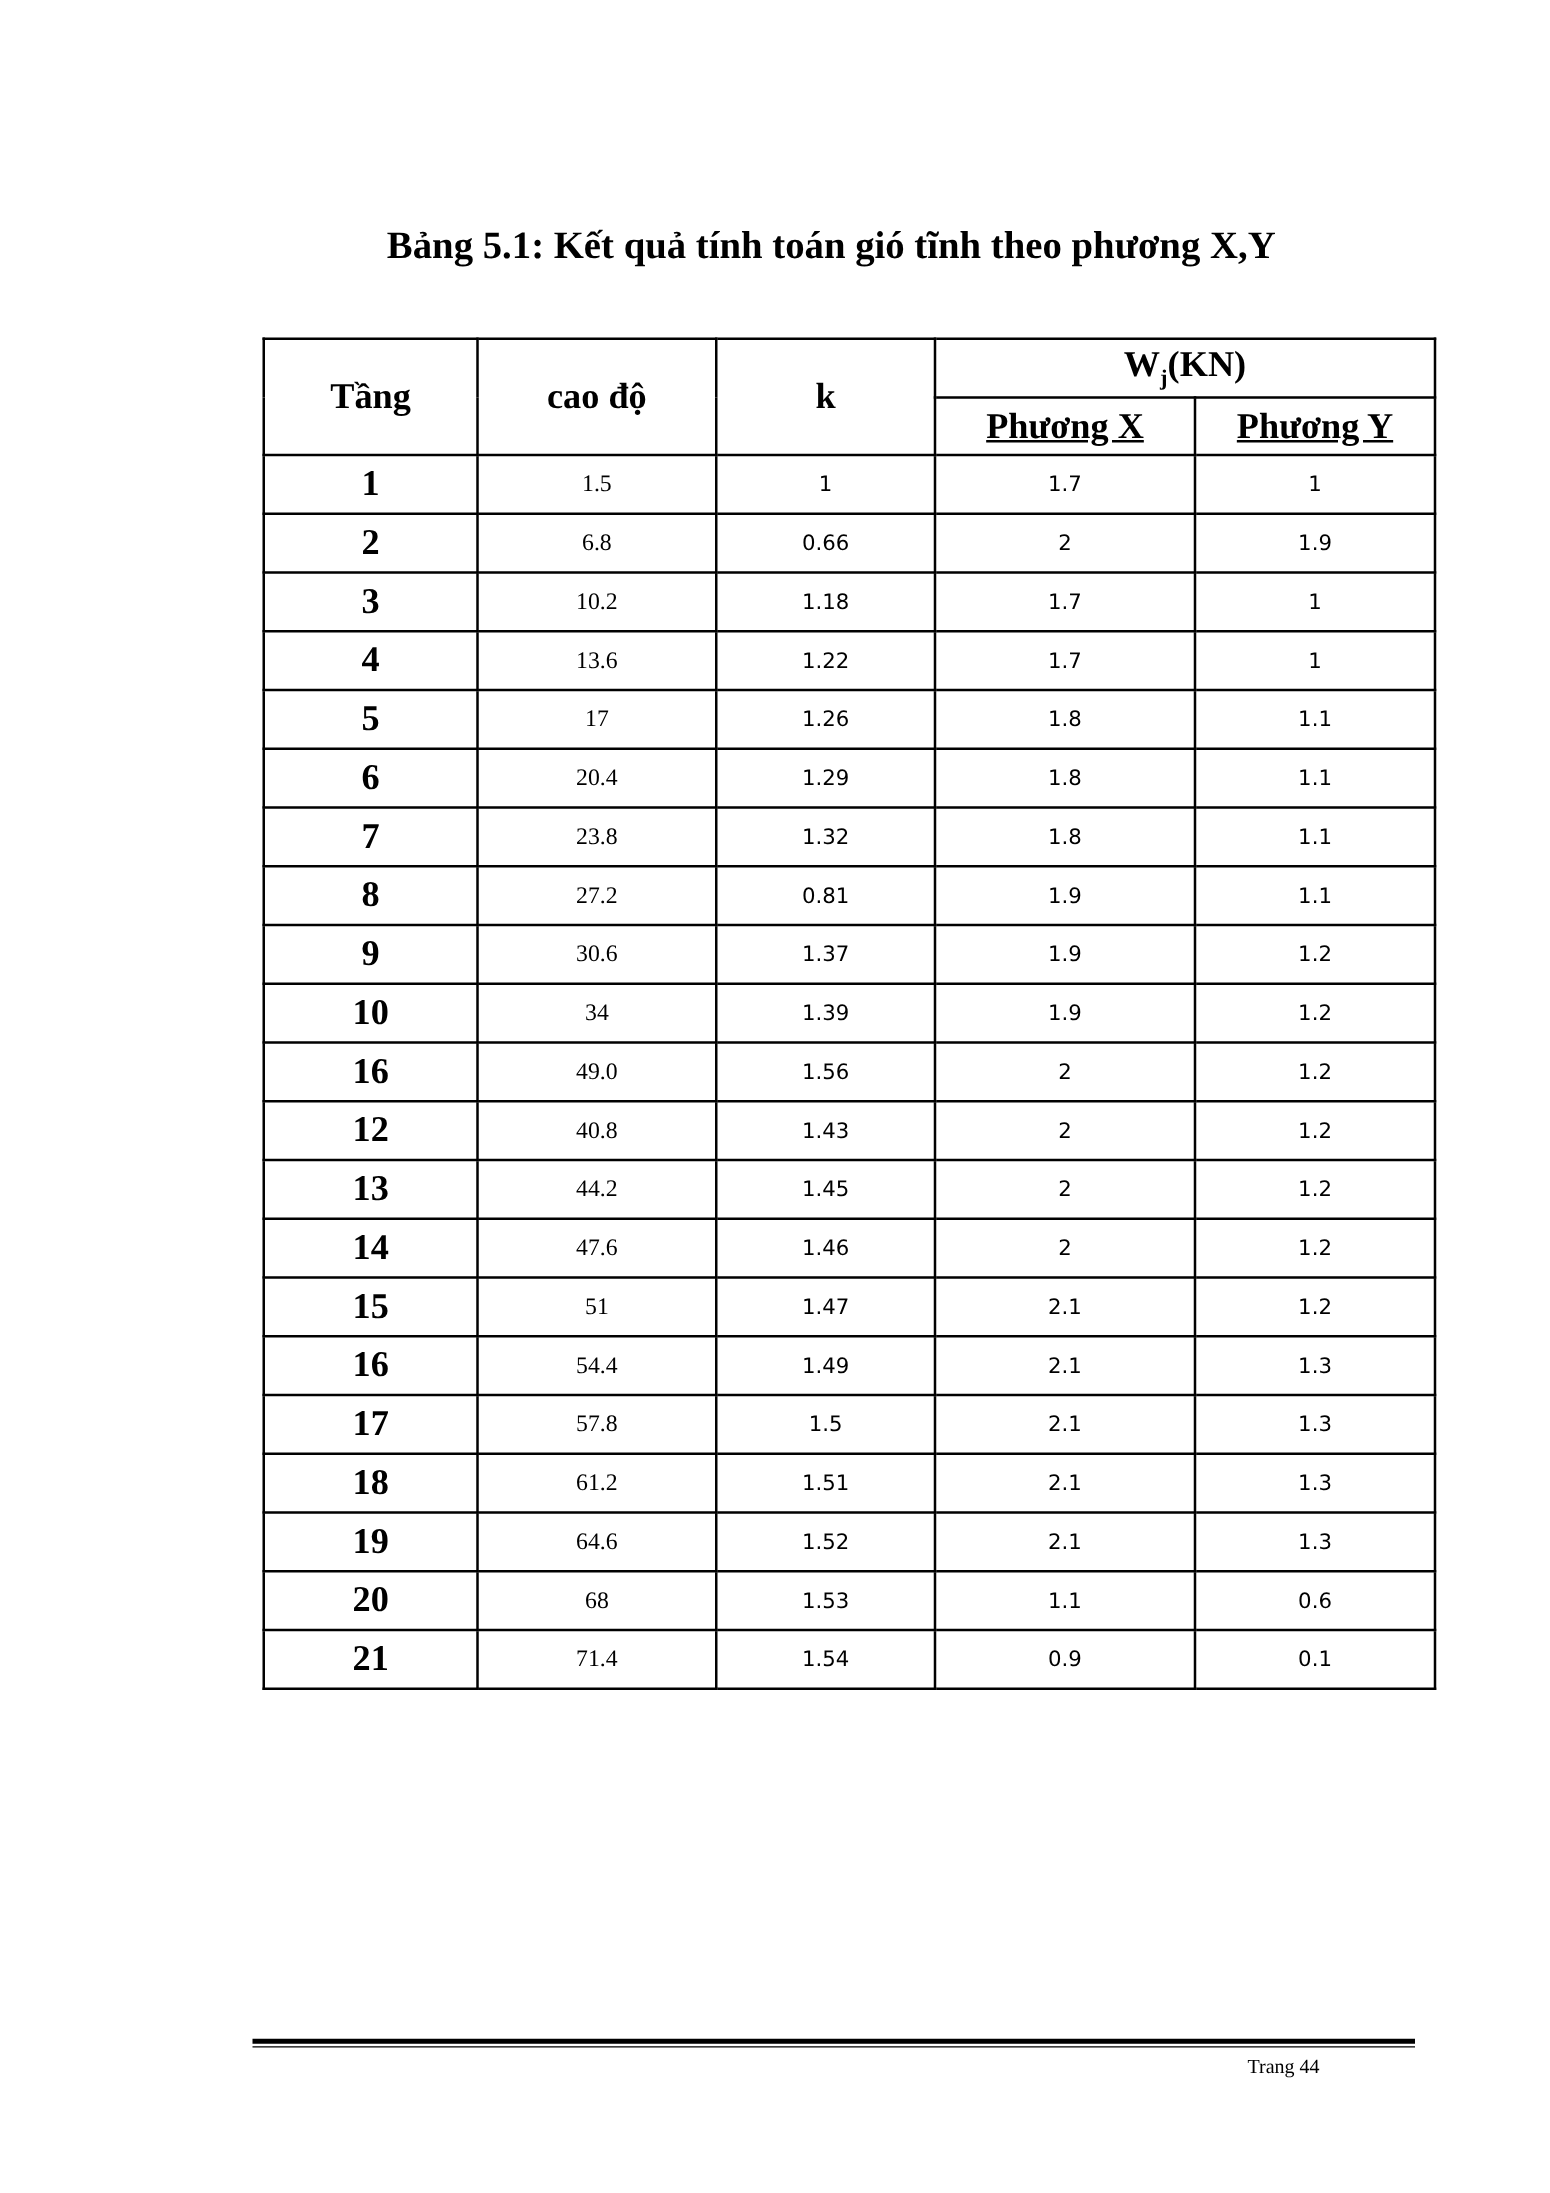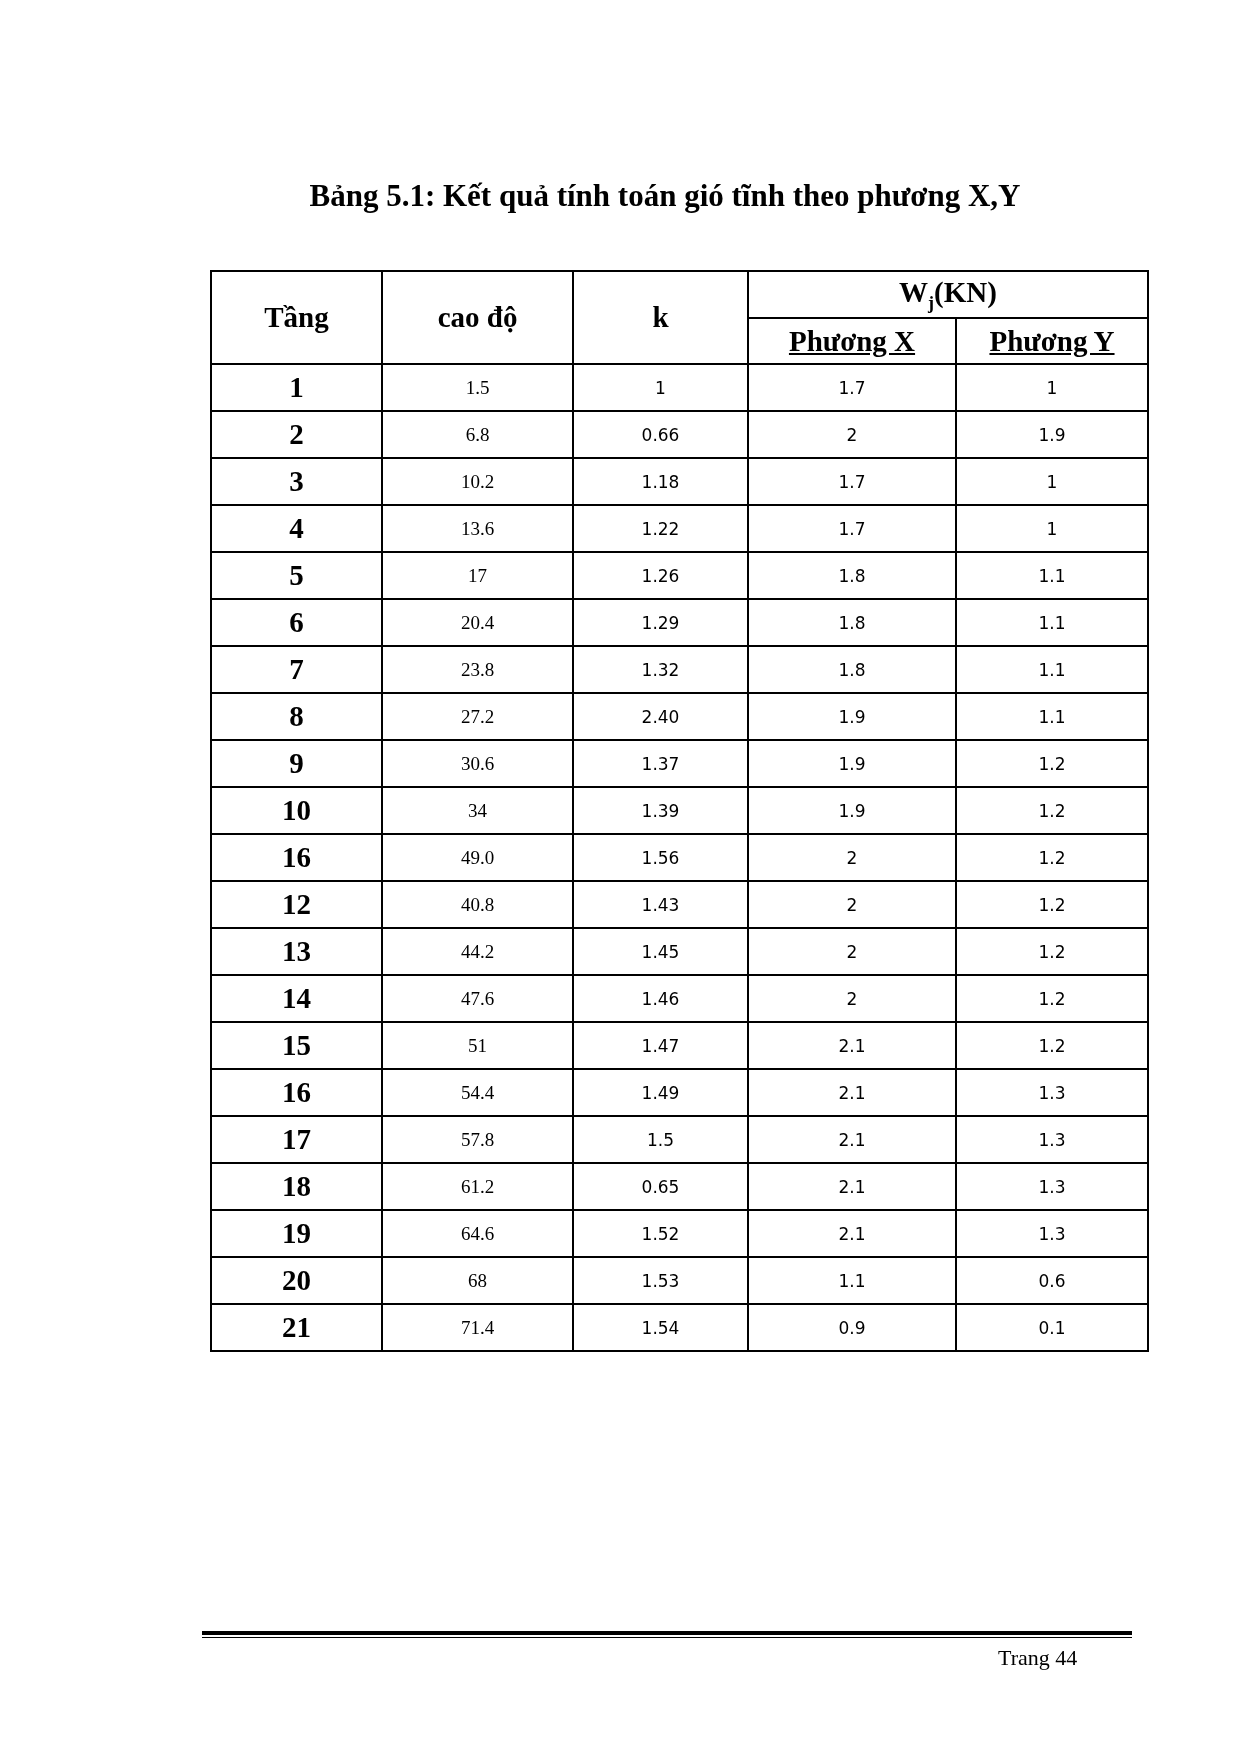--- a/index.html
+++ b/index.html
@@ -32,21 +32,21 @@
   .footer-line {
     position: absolute; left: 202px; width: 930px; top: 1631px;
     height: 4px; background: #000;
   }
   .footer-line2 {
     position: absolute; left: 202px; width: 930px; top: 1637px;
     height: 1px; background: #000;
   }
   .page-num {
     position: absolute; left: 998px; top: 1645px;
-    font-family: "Liberation Serif", serif; font-size: 22px;
+    font-family: "Liberation Serif", serif; font-size: 16px;
   }
 </style>
 </head>
 <body>
 
 <div class="title">Bảng 5.1: Kết quả tính toán gió tĩnh theo phương X,Y</div>
 
 <table class="data">
   <colgroup>
     <col class="c1">
@@ -113,21 +113,21 @@
       <tr class="row">
         <td class="tang">7</td>
         <td class="cao">23.8</td>
         <td class="num">1.32</td>
         <td class="num">1.8</td>
         <td class="num">1.1</td>
       </tr>
       <tr class="row">
         <td class="tang">8</td>
         <td class="cao">27.2</td>
-        <td class="num">2.40</td>
+        <td class="num">0.81</td>
         <td class="num">1.9</td>
         <td class="num">1.1</td>
       </tr>
       <tr class="row">
         <td class="tang">9</td>
         <td class="cao">30.6</td>
         <td class="num">1.37</td>
         <td class="num">1.9</td>
         <td class="num">1.2</td>
       </tr>
@@ -183,21 +183,21 @@
       <tr class="row">
         <td class="tang">17</td>
         <td class="cao">57.8</td>
         <td class="num">1.5</td>
         <td class="num">2.1</td>
         <td class="num">1.3</td>
       </tr>
       <tr class="row">
         <td class="tang">18</td>
         <td class="cao">61.2</td>
-        <td class="num">0.65</td>
+        <td class="num">1.51</td>
         <td class="num">2.1</td>
         <td class="num">1.3</td>
       </tr>
       <tr class="row">
         <td class="tang">19</td>
         <td class="cao">64.6</td>
         <td class="num">1.52</td>
         <td class="num">2.1</td>
         <td class="num">1.3</td>
       </tr>

